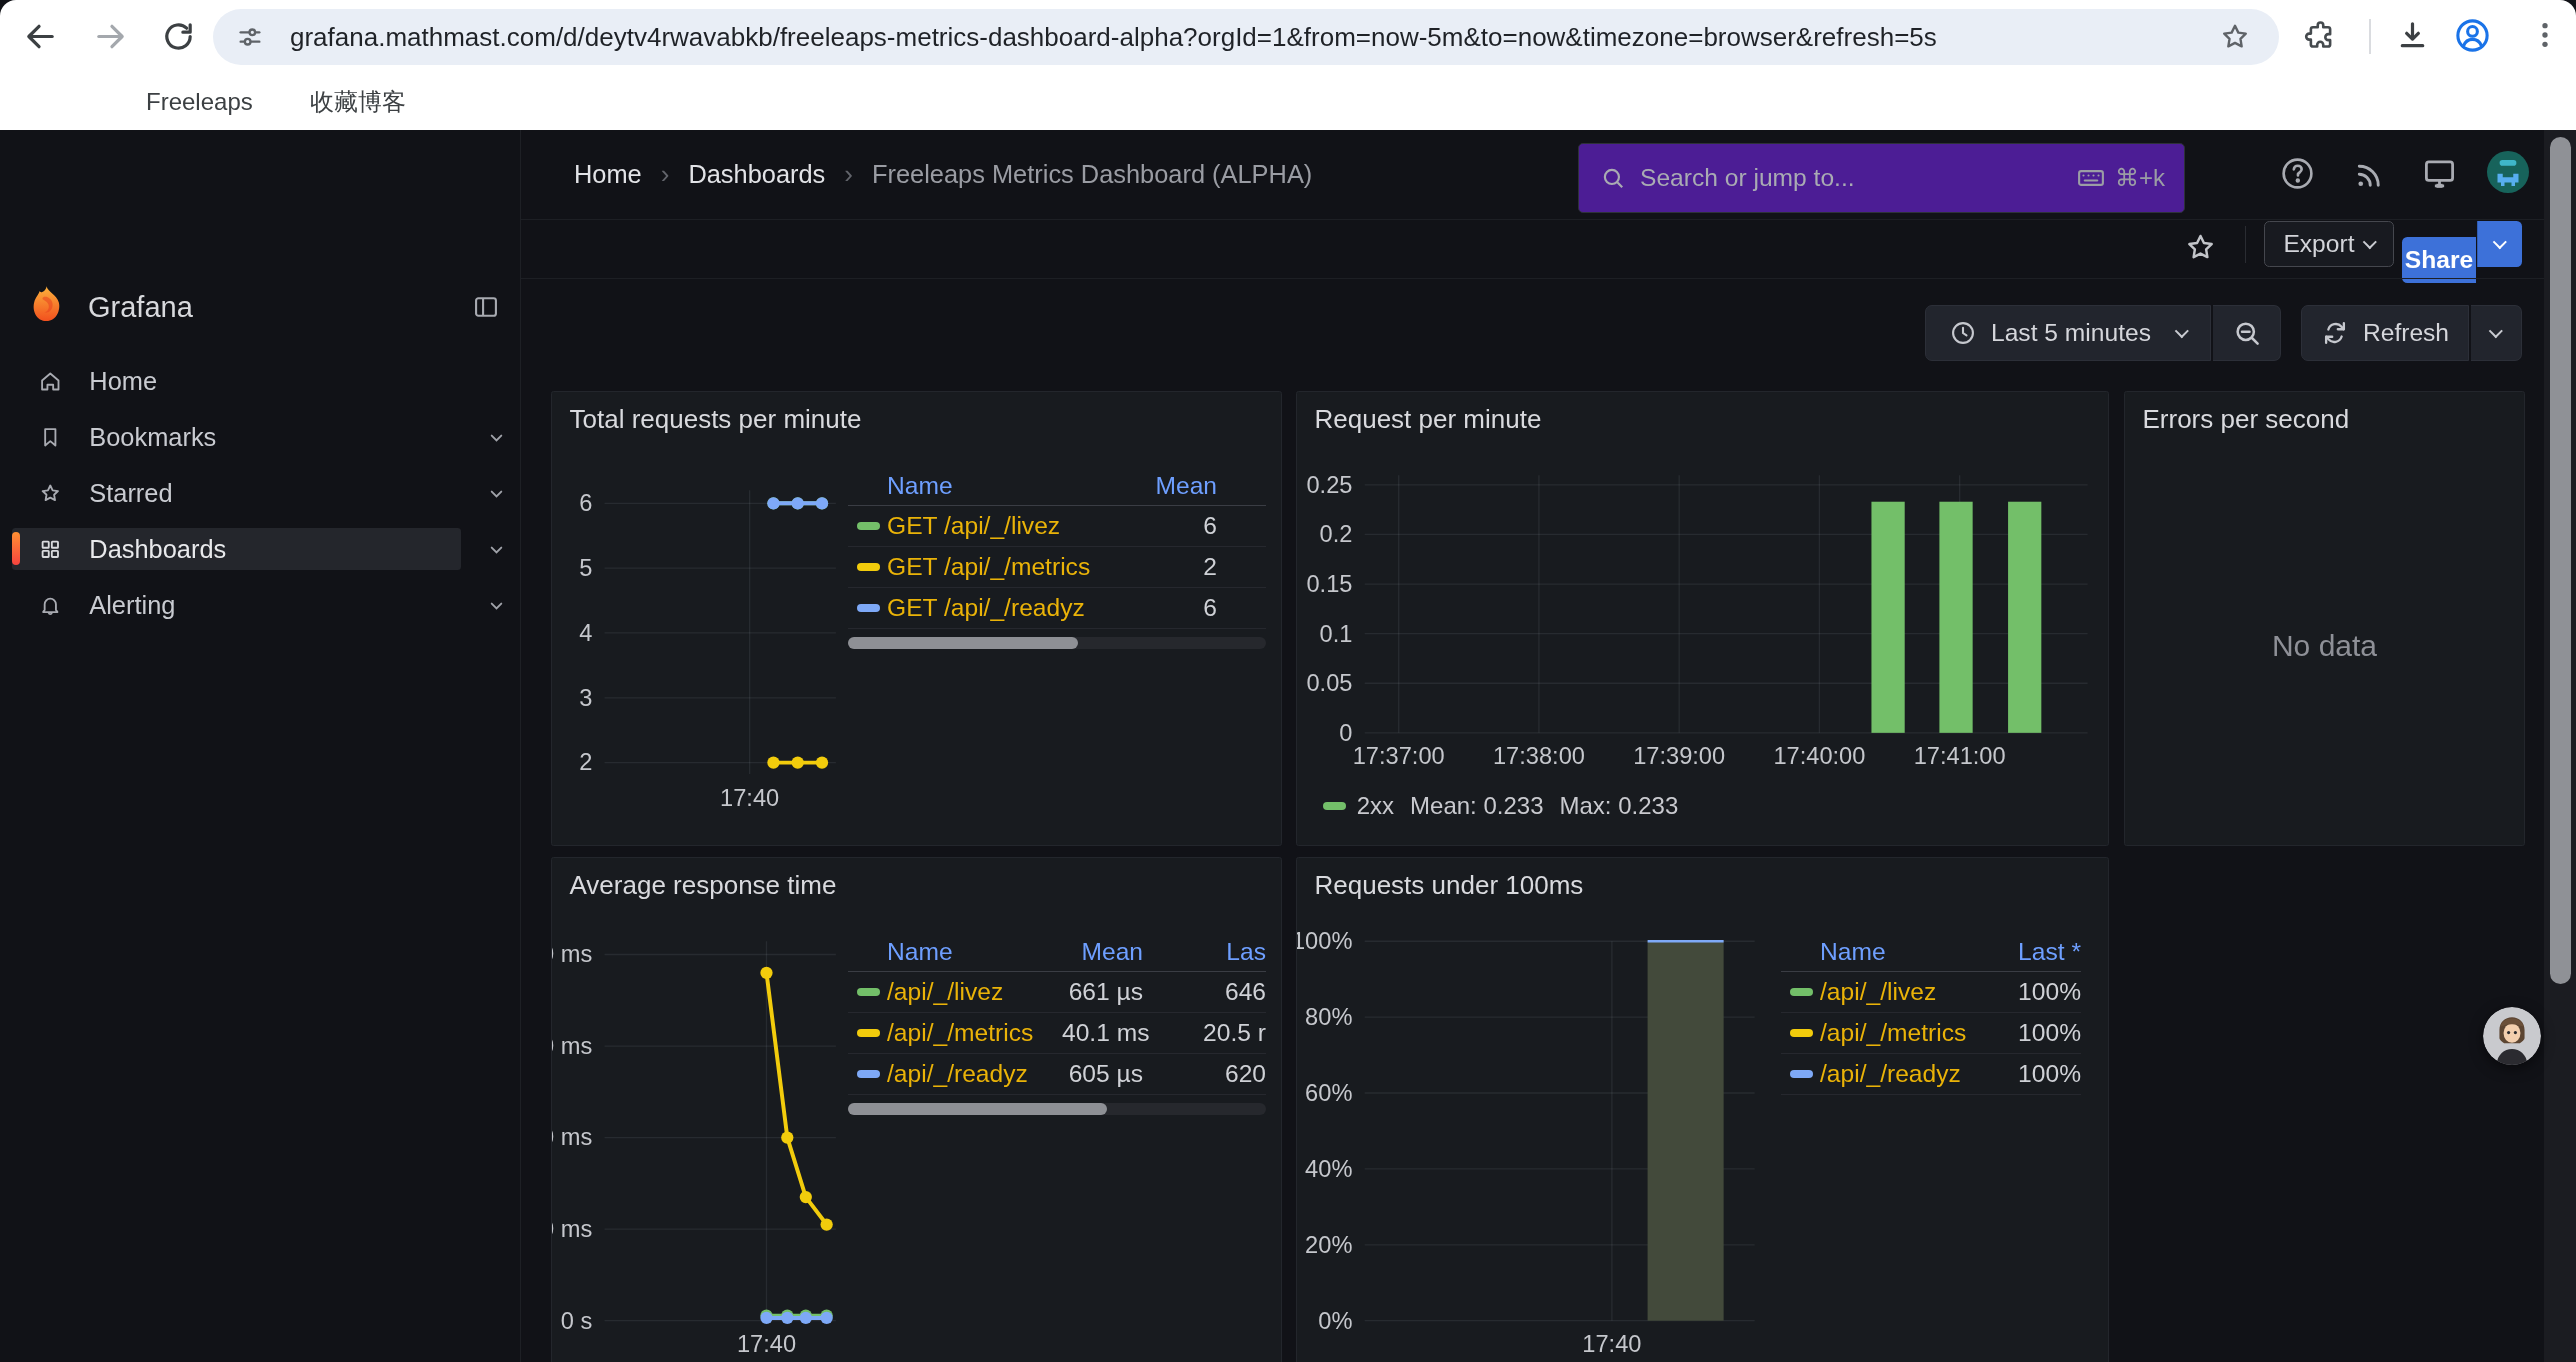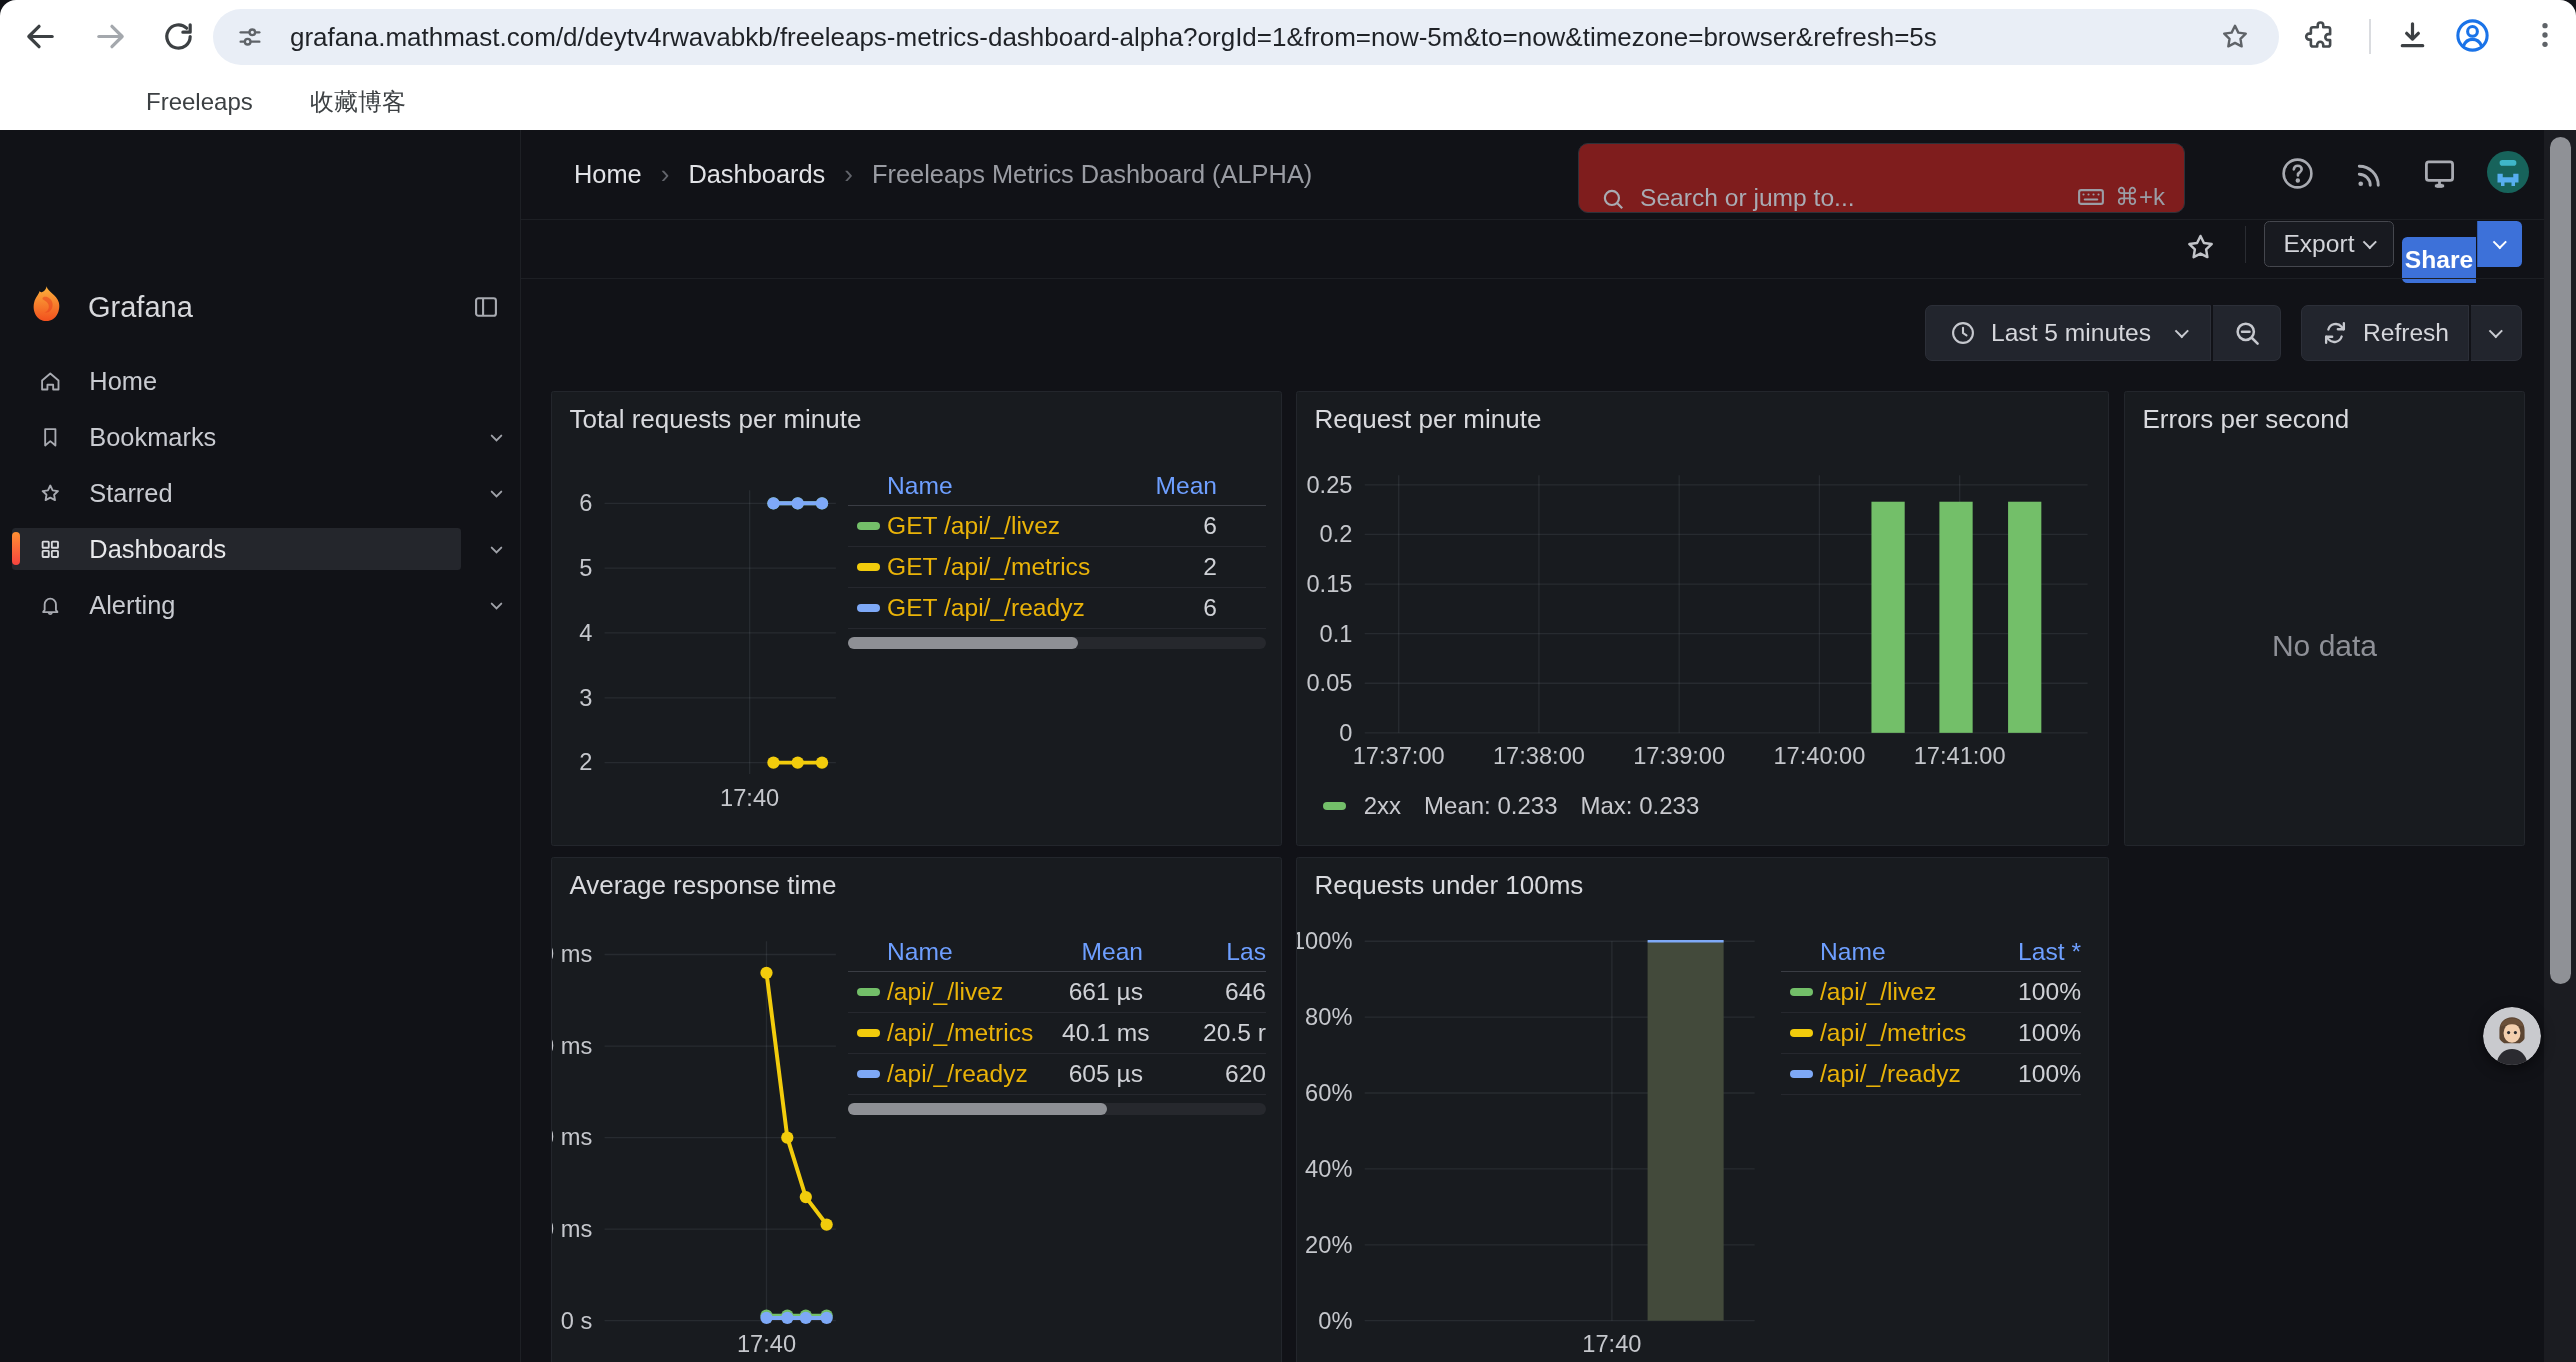--- a/index.html
+++ b/index.html
@@ -33,22 +33,22 @@
   .side-item.active .s-label{color:#E8E9EC;}
 
   #hdr-line1{position:absolute;left:521px;top:219px;width:2055px;height:0.9px;background:#1D1F24;}
   #hdr-line2{position:absolute;left:521px;top:278px;width:2055px;height:0.9px;background:#1D1F24;}
 
   #crumbs{position:absolute;left:574px;top:130px;height:89px;display:flex;align-items:center;gap:19px;font-size:25.4px;}
   #crumbs .crumb{color:#E2E3E7;white-space:nowrap;cursor:pointer;}
   #crumbs .crumb.last{color:#9A9CA3;cursor:default;}
   #crumbs .csep{color:#62646B;font-size:26px;}
 
-  #searchbox{position:absolute;left:1578px;top:143px;width:607px;height:70px;background:#7f1d1d;border:0.9px solid #2E3139;
-    border-radius:10px;display:flex;align-items:flex-end;cursor:text;}
+  #searchbox{position:absolute;left:1578px;top:143px;width:607px;height:70px;background:#4c1d95;border:0.9px solid #2E3139;
+    border-radius:5px;display:flex;align-items:center;cursor:text;}
   #search-ph{flex:1;margin-left:14px;font-size:24.6px;color:#A9ABB3;}
   #search-kbd{display:flex;align-items:center;gap:8.8px;margin-right:19px;color:#9B9DA5;font-size:24px;}
 
   .iconbtn{position:absolute;width:39px;height:39px;display:flex;align-items:center;justify-content:center;cursor:pointer;}
 
   .btn{position:absolute;display:flex;align-items:center;justify-content:center;font-size:24.6px;cursor:pointer;}
   #export-btn{left:2264px;top:221px;width:130px;height:46px;background:#181A20;border:0.9px solid #45474E;border-radius:5.3px;
     color:#D3D4D9;gap:10.5px;}
   #share-btn{left:2402px;top:221px;width:74px;height:46px;background:#3D71D9;border-radius:5.3px 0 0 5.3px;color:#fff;font-weight:bold;margin-top:16px;}
   #share-chev{left:2477px;top:221px;width:45px;height:46px;background:#3D71D9;border-radius:0 5.3px 5.3px 0;border-left:1.8px solid #2F5CB4;}
@@ -81,21 +81,21 @@
   .t-head .t-cell{color:#6E9FFF;font-weight:500;}
   .t-pill-space{width:39px;padding-left:8.8px;display:flex;align-items:center;}
   .t-pill{width:23px;height:8.8px;border-radius:4.4px;}
   .t-name{flex:1;color:#eab308;white-space:nowrap;overflow:hidden;}
   .t-val{width:81px;text-align:right;color:#CFD1D6;white-space:nowrap;}
   .pad-r .t-row{padding-right:49px;}
   .three-col .t-val:last-child{width:123px;overflow:hidden;}
   .t-scroll{margin-top:8px;height:12.3px;border-radius:6.1px;background:#26282D;position:relative;}
   .t-thumb{position:absolute;left:0;top:0;height:12.3px;border-radius:6.1px;background:#8E9095;}
 
-  .plegend{position:absolute;left:26px;top:400px;display:flex;align-items:center;gap:23px;font-size:24px;color:#C9CACF;}
+  .plegend{position:absolute;left:26px;top:400px;display:flex;align-items:center;gap:16px;font-size:24px;color:#C9CACF;}
   .plegend .t-pill{margin-right:-5.3px;}
 
   
   #sb-track{position:absolute;left:2544px;top:130px;width:32px;height:1233px;background:#1B1C21;}
   #sb-thumb{position:absolute;left:2550px;top:137px;width:21px;height:847px;border-radius:10.5px;background:#8F9196;}
 
   #float-avatar{position:absolute;left:2483px;top:1007px;width:58px;height:58px;border-radius:50%;overflow:hidden;
     box-shadow:0 3.5px 12.3px rgba(0,0,0,.5);cursor:pointer;}
 </style>
 </head>

